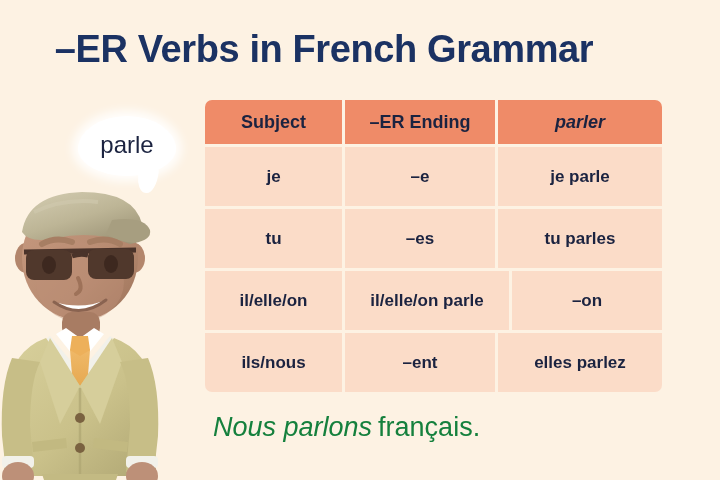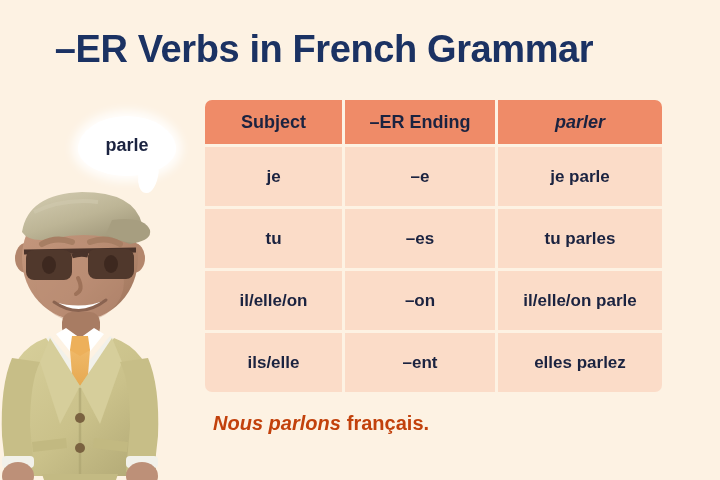--- a/index.html
+++ b/index.html
@@ -76,44 +76,44 @@
   .row.header .c2 { border-radius: 0 7px 0 0; font-style: italic; }
 
   .row.last .c0 { border-radius: 0 0 0 7px; }
   .row.last .c2 { border-radius: 0 0 7px 0; }
 
   
   .sentence {
     position: absolute;
     left: 213px;
     top: 412px;
-    font-size: 20px;
-    font-weight: bold;
-    color: #c2410c;
+    font-size: 27px;
+    font-weight: normal;
+    color: #15803d;
     white-space: nowrap;
   }
   .sentence .em { font-style: italic; margin-right: 6px; }
 
   
   .bubble {
     position: absolute;
     left: 78px;
     top: 116px;
     width: 98px;
     height: 60px;
     background: #FFFFFF;
     border-radius: 50% 50% 50% 50% / 55% 55% 45% 45%;
     display: flex;
     align-items: center;
     justify-content: center;
     box-shadow: 0 0 10px 6px rgba(255,255,255,0.85);
   }
   .bubble-text {
-    font-size: 18px;
-    font-weight: bold;
+    font-size: 24px;
+    font-weight: normal;
     color: #1B2340;
     margin-top: -2px;
   }
   .bubble-tail {
     position: absolute;
     left: 138px;
     top: 163px;
     width: 20px;
     height: 30px;
     background: #FFFFFF;
@@ -241,27 +241,27 @@
     </div>
 
     <div class="row">
       <div class="cell c0">tu</div>
       <div class="cell c1">–es</div>
       <div class="cell c2">tu parles</div>
     </div>
 
     <div class="row">
       <div class="cell c0">il/elle/on</div>
+      <div class="cell c2">il/elle/on parle</div>
       <div class="cell c1">–on</div>
-      <div class="cell c2">il/elle/on parle</div>
     </div>
 
 
     <div class="row last">
-      <div class="cell c0">ils/elle</div>
+      <div class="cell c0">ils/nous</div>
       <div class="cell c1">–ent</div>
       <div class="cell c2">elles parlez</div>
     </div>
 
   </div>
 
   <div class="sentence">
     <span class="em">Nous parlons</span><span>français.</span>
   </div>
 

